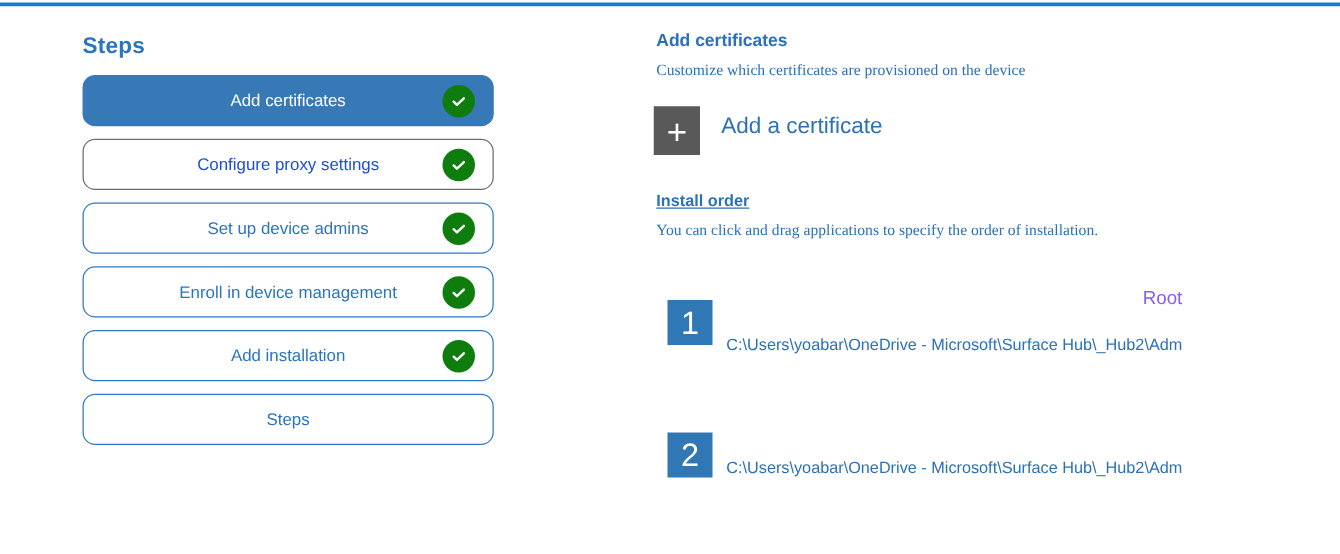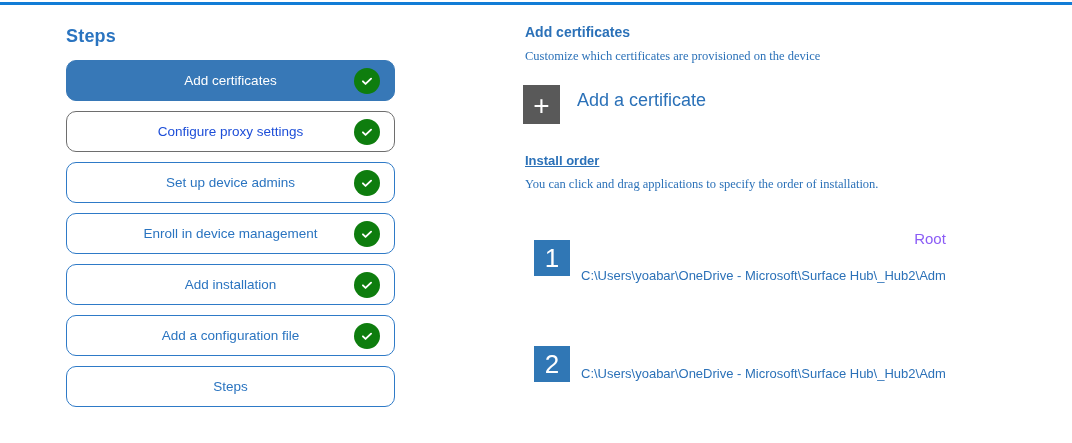--- a/index.html
+++ b/index.html
@@ -124,28 +124,20 @@
 
     <button class="step-btn">
       <span>Add installation</span>
       <span class="check">
         <svg viewBox="0 0 24 24" width="14" height="14">
             <path d="M5 12.5l4.5 4.5L19 8" stroke="#ffffff" stroke-width="3.2" fill="none" stroke-linecap="round" stroke-linejoin="round"></path>
           </svg>
       </span>
     </button>
 
-    <button class="step-btn">
-      <span>Add a configuration file</span>
-      <span class="check">
-        <svg viewBox="0 0 24 24" width="14" height="14">
-            <path d="M5 12.5l4.5 4.5L19 8" stroke="#ffffff" stroke-width="3.2" fill="none" stroke-linecap="round" stroke-linejoin="round"></path>
-          </svg>
-      </span>
-    </button>
 
     <button class="step-btn">
       <span>Steps</span>
     </button>
   </aside>
 
   <main class="main-col">
     <h3 class="section-heading">Add certificates</h3>
     <p class="section-desc">Customize which certificates are provisioned on the device</p>
 

